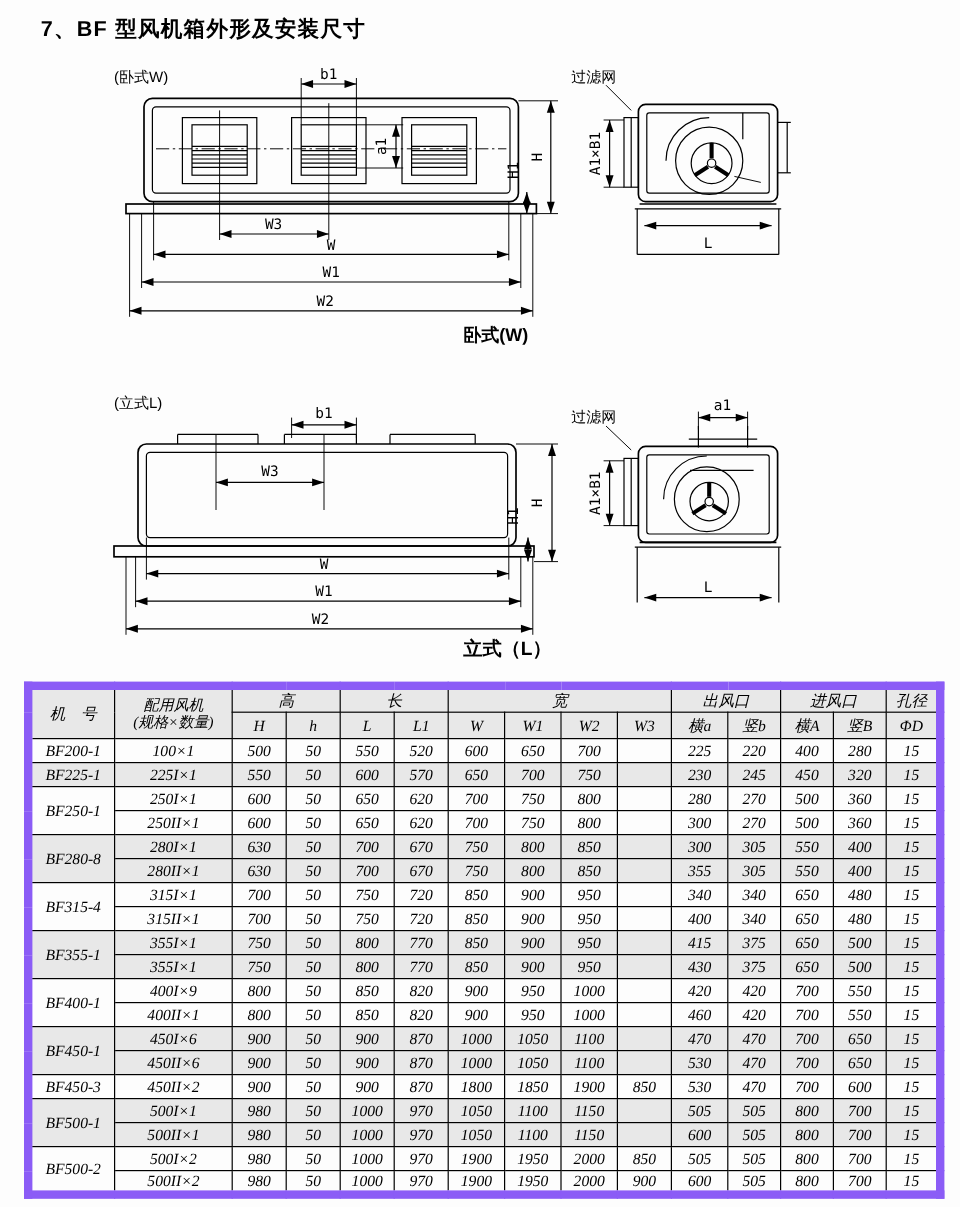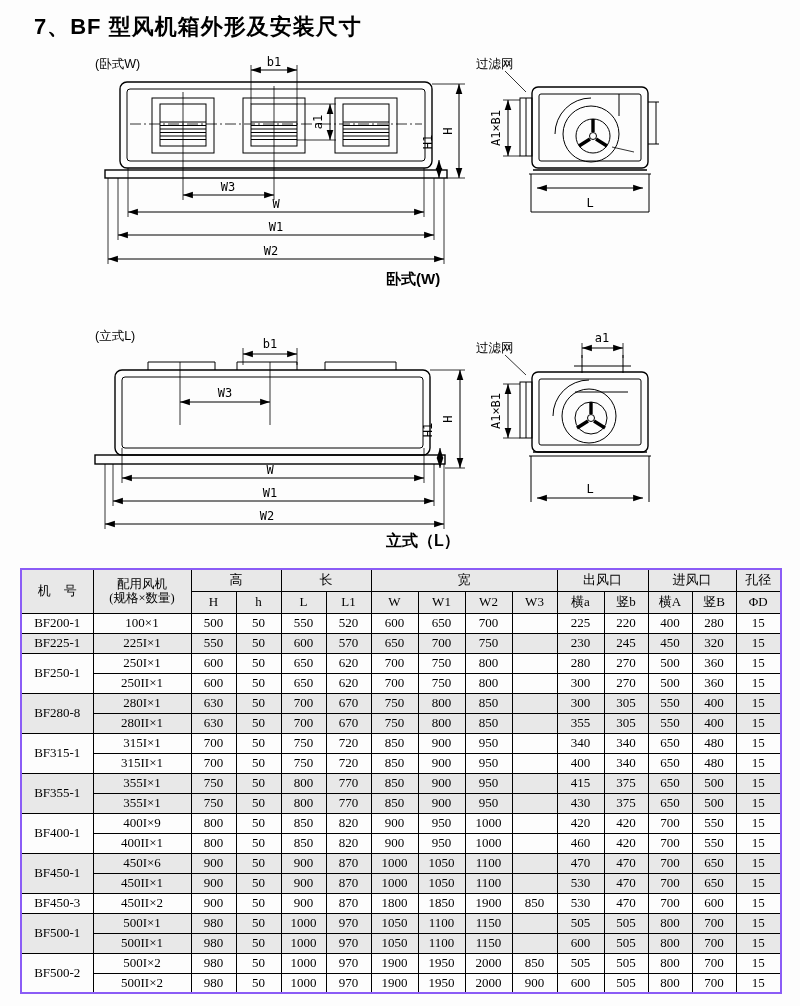--- a/index.html
+++ b/index.html
@@ -1,32 +1,32 @@
 <!DOCTYPE html>
 <html><head>
 <meta charset="utf-8">
 <style>
   * { margin:0; padding:0; box-sizing:border-box; }
   html,body { width:800px; height:1006px; }
   body { background:#fdfdfd; font-family:"Liberation Sans",sans-serif; position:relative; color:#000; }
-  .page-title { position:absolute; left:34px; top:12px; font-size:22px; font-weight:bold; letter-spacing:1px; }
+  .page-title { position:absolute; left:34px; top:12px; font-size:18px; font-weight:bold; letter-spacing:1px; }
   .drawing-svg { position:absolute; left:0; top:40px; }
   svg line, svg path, svg rect, svg circle, svg polyline { stroke:#000; fill:none; stroke-width:1; }
   svg .thick { stroke-width:1.4; }
   svg .blade { stroke-width:3.4; }
   svg .centerline { stroke-dasharray:11 3 2 3; stroke-width:0.8; }
   svg .ext { stroke-width:0.8; }
   svg text { font-family:"DejaVu Sans Mono",monospace; font-size:12px; fill:#000; stroke:none; }
   svg text.cjk { font-family:"Liberation Sans",sans-serif; font-size:12.5px; }
   svg text.caption { font-family:"Liberation Sans",sans-serif; font-size:15px; font-weight:bold; }
   svg .arrfill { fill:#000; stroke:none; }
 
   table.spec-table { position:absolute; left:20px; top:568px; width:760px; border-collapse:collapse; table-layout:fixed; font-family:"Liberation Serif",serif; font-size:13px; }
   .spec-table th, .spec-table td { border:1px solid #000; text-align:center; vertical-align:middle; padding:0 1px; font-weight:normal; height:20px; line-height:1.05; overflow:hidden; white-space:nowrap; }
-  .spec-table { border:2px solid #8b5cf6; }
+  .spec-table { border:7px solid #8b5cf6;font-style:italic; }
   .spec-table thead th { background:#e8e8e8; height:22px; font-size:13px; }
   .spec-table thead .sub th { font-family:"Liberation Serif",serif; }
   .spec-table tr.shaded td { background:#e8e8e8; }
   .fan-head { font-size:12.5px; line-height:1.15; }
 </style>
 </head>
 <body>
 
 <div class="page-title">7、BF 型风机箱外形及安装尺寸</div>
 
@@ -375,21 +375,21 @@
         <td>800</td>
         <td>850</td>
         <td></td>
         <td>355</td>
         <td>305</td>
         <td>550</td>
         <td>400</td>
         <td>15</td>
       </tr>
       <tr>
-        <td rowspan="2">BF315-1</td>
+        <td rowspan="2">BF315-4</td>
         <td>315I×1</td>
         <td>700</td>
         <td>50</td>
         <td>750</td>
         <td>720</td>
         <td>850</td>
         <td>900</td>
         <td>950</td>
         <td></td>
         <td>340</td>
@@ -491,21 +491,21 @@
         <td>1050</td>
         <td>1100</td>
         <td></td>
         <td>470</td>
         <td>470</td>
         <td>700</td>
         <td>650</td>
         <td>15</td>
       </tr>
       <tr class="shaded">
-        <td>450II×1</td>
+        <td>450II×6</td>
         <td>900</td>
         <td>50</td>
         <td>900</td>
         <td>870</td>
         <td>1000</td>
         <td>1050</td>
         <td>1100</td>
         <td></td>
         <td>530</td>
         <td>470</td>

